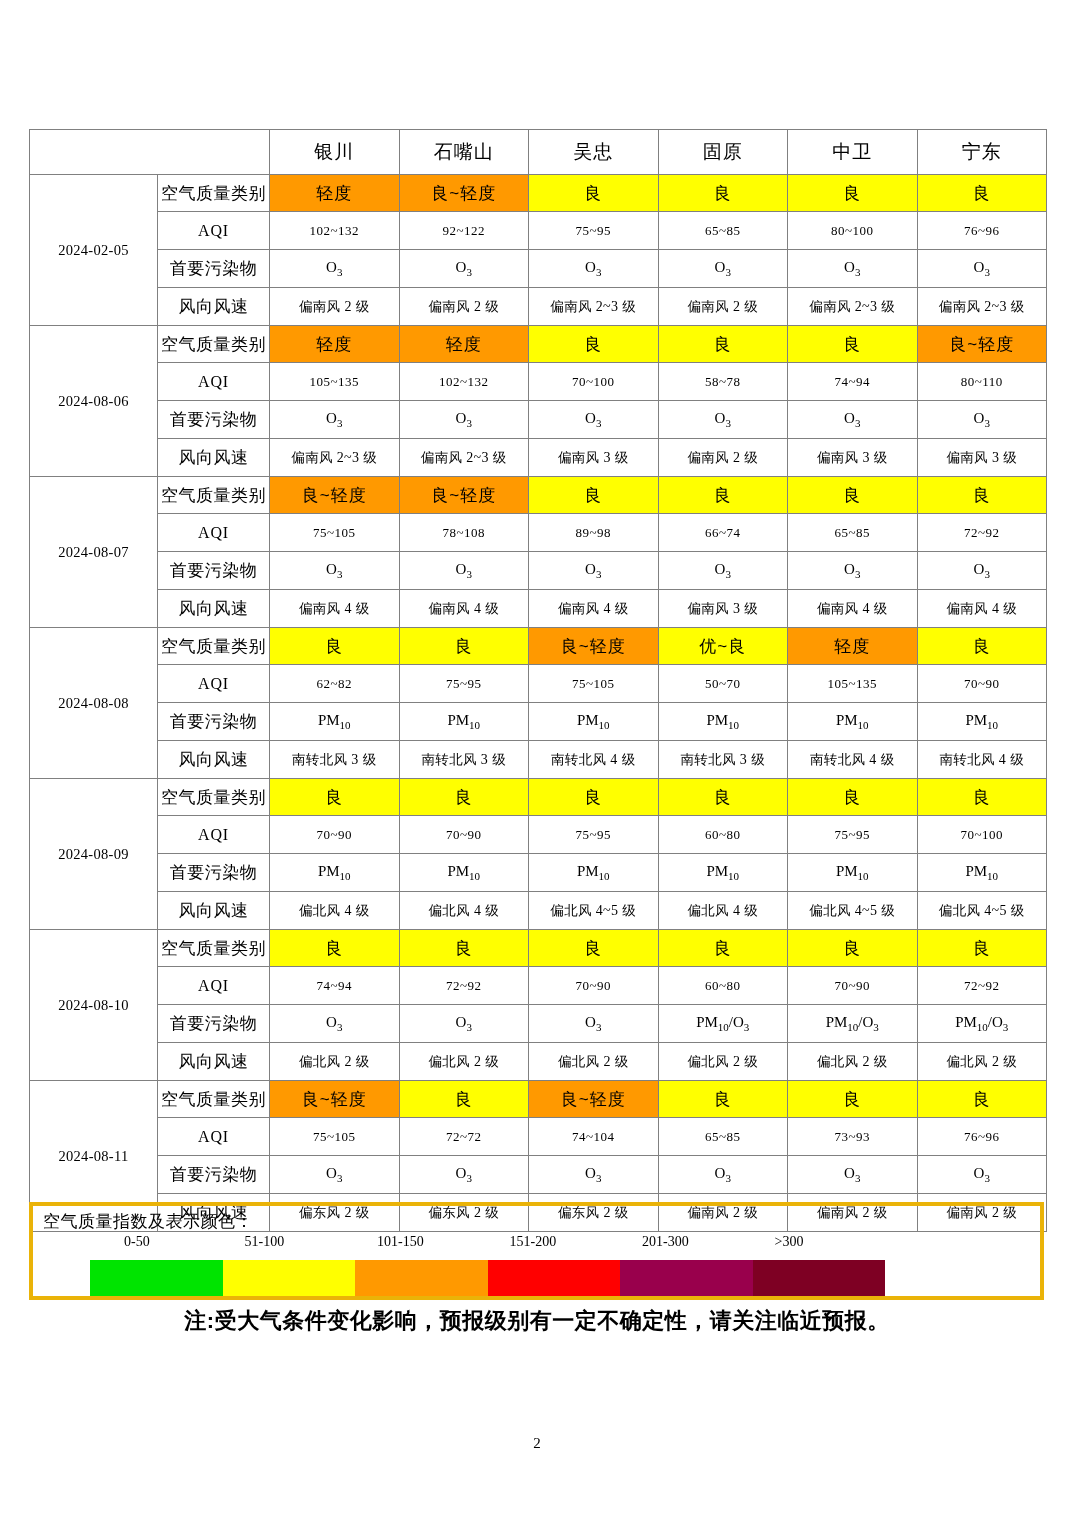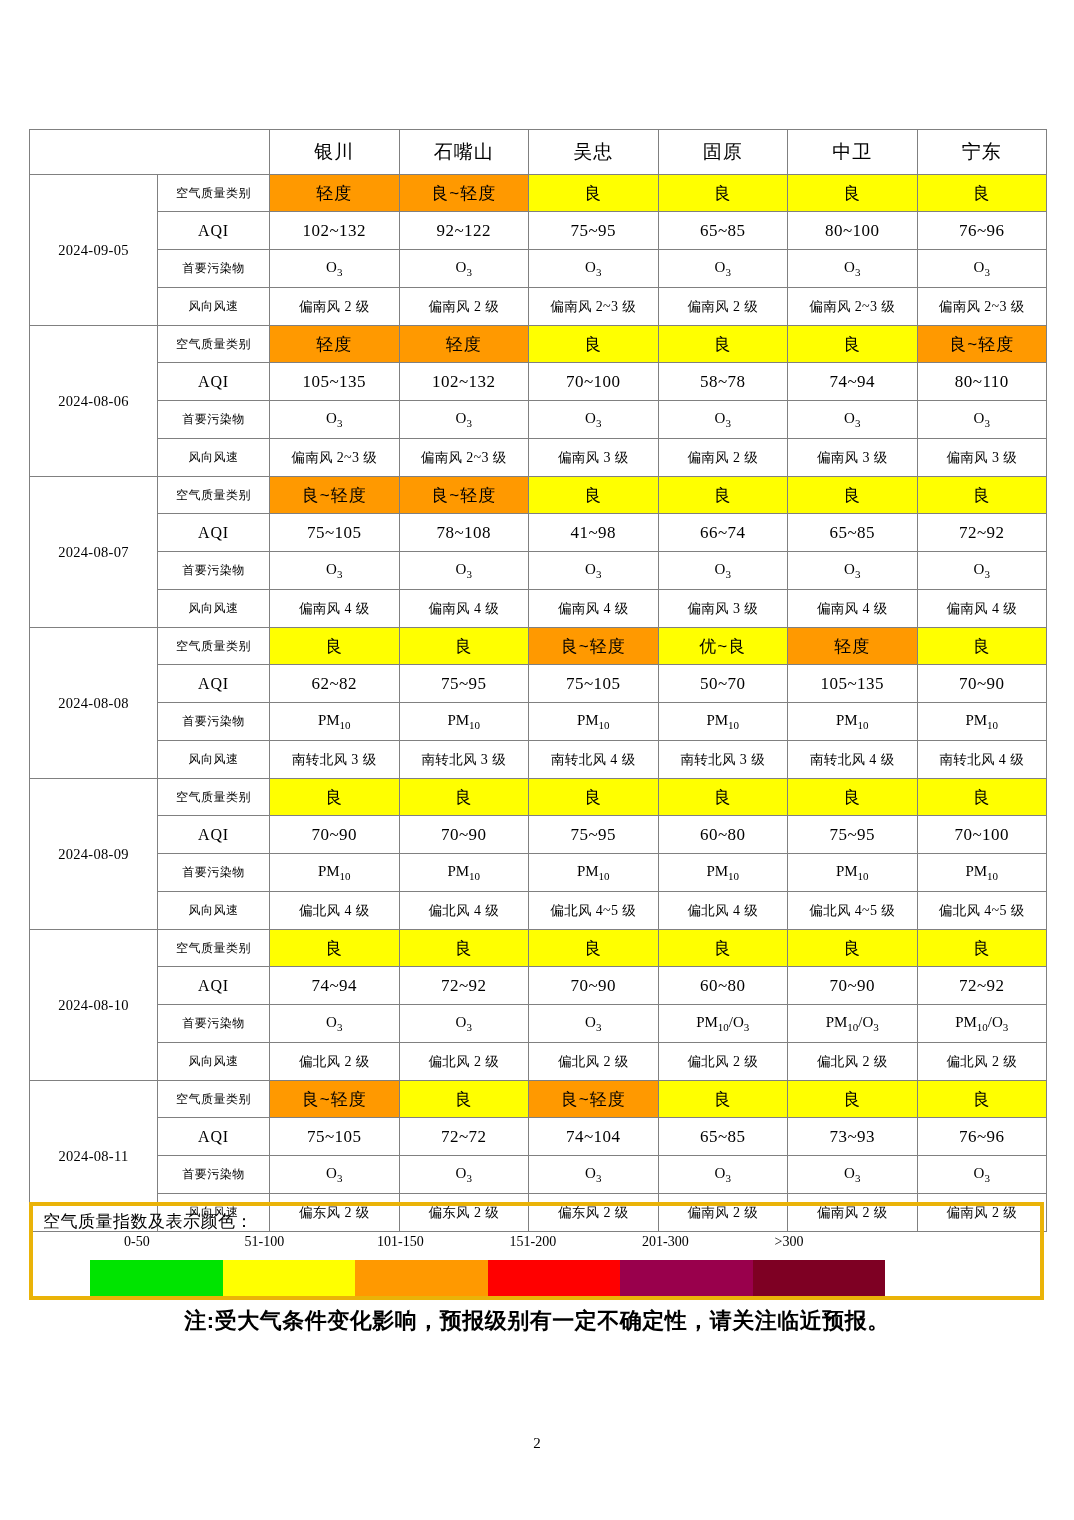--- a/index.html
+++ b/index.html
@@ -53,21 +53,21 @@
 
   
   td.date-cell {
     font-size: 14.5px;
     font-family: "Liberation Serif", serif;
     letter-spacing: 0.3px;
   }
 
   
   td.row-label {
-    font-size: 12px;
+    font-size: 17px;
     font-family: Liberation Mono, monospace;
     letter-spacing: 0.5px;
   }
   td.row-label.aqi-label {
     font-family: "Liberation Serif", serif;
     font-size: 16px;
     letter-spacing: 0.8px;
   }
 
   
@@ -78,21 +78,21 @@
 
   
   td.cat-cell {
     font-family: "Liberation Sans", "DejaVu Sans", sans-serif;
     font-size: 17px;
     letter-spacing: 1px;
   }
   
   td.aqi-cell {
     font-family: "Liberation Serif", serif;
-    font-size: 17px;
+    font-size: 13px;
     letter-spacing: 0.5px;
   }
   
   td.pol-cell {
     font-family: "Liberation Serif", serif;
     font-size: 15px;
   }
   td.pol-cell sub { font-size: 11px; }
   
   td.wind-cell {
@@ -196,21 +196,21 @@
           <tr class="header-row">
             <td class="corner-cell" colspan="2"></td>
             <td>银川</td>
             <td>石嘴山</td>
             <td>吴忠</td>
             <td>固原</td>
             <td>中卫</td>
             <td>宁东</td>
           </tr>
           <tr class="r-cat block-start">
-            <td class="date-cell" rowspan="4">2024-09-05</td>
+            <td class="date-cell" rowspan="4">2024-02-05</td>
             <td class="row-label">空气质量类别</td>
             <td class="cat-cell" style="background: rgb(255, 153, 0);">轻度</td>
             <td class="cat-cell" style="background: rgb(255, 153, 0);">良~轻度</td>
             <td class="cat-cell" style="background: rgb(255, 255, 0);">良</td>
             <td class="cat-cell" style="background: rgb(255, 255, 0);">良</td>
             <td class="cat-cell" style="background: rgb(255, 255, 0);">良</td>
             <td class="cat-cell" style="background: rgb(255, 255, 0);">良</td>
           </tr>
           <tr class="r-aqi">
             <td class="row-label aqi-label">AQI</td>
@@ -283,21 +283,21 @@
             <td class="cat-cell" style="background: rgb(255, 153, 0);">良~轻度</td>
             <td class="cat-cell" style="background: rgb(255, 255, 0);">良</td>
             <td class="cat-cell" style="background: rgb(255, 255, 0);">良</td>
             <td class="cat-cell" style="background: rgb(255, 255, 0);">良</td>
             <td class="cat-cell" style="background: rgb(255, 255, 0);">良</td>
           </tr>
           <tr class="r-aqi">
             <td class="row-label aqi-label">AQI</td>
             <td class="aqi-cell">75~105</td>
             <td class="aqi-cell">78~108</td>
-            <td class="aqi-cell">41~98</td>
+            <td class="aqi-cell">89~98</td>
             <td class="aqi-cell">66~74</td>
             <td class="aqi-cell">65~85</td>
             <td class="aqi-cell">72~92</td>
           </tr>
           <tr class="r-pol">
             <td class="row-label">首要污染物</td>
             <td class="pol-cell">O<sub>3</sub></td>
             <td class="pol-cell">O<sub>3</sub></td>
             <td class="pol-cell">O<sub>3</sub></td>
             <td class="pol-cell">O<sub>3</sub></td>

